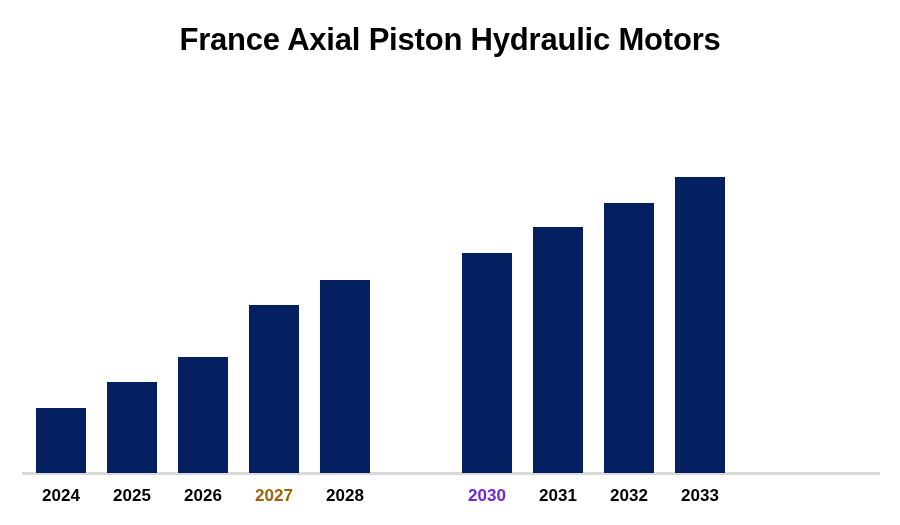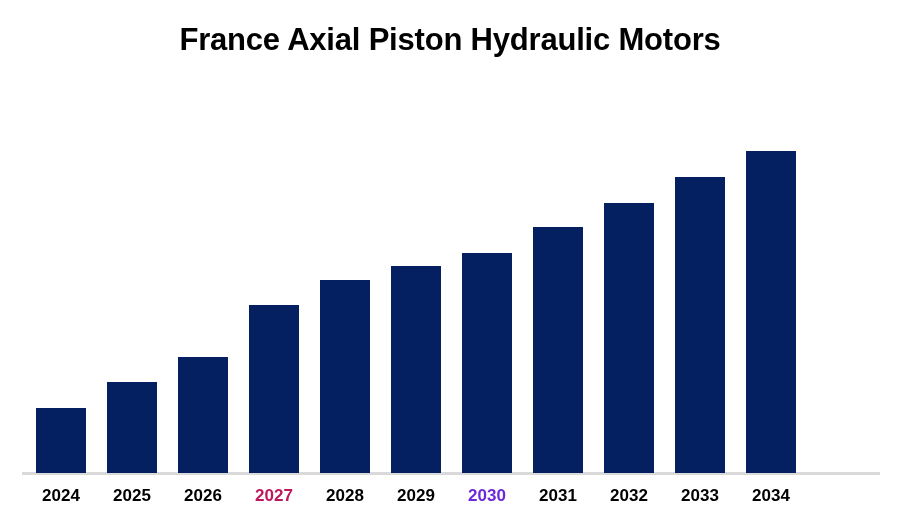--- a/index.html
+++ b/index.html
@@ -94,32 +94,28 @@
       <div class="bar-label" style="color: rgb(0, 0, 0); text-align: center;">2025</div>
     </div>
 
     <div class="bar-group" style="left:178px;">
       <div class="bar" style="height: 116px; background: rgb(4, 32, 96);"></div>
       <div class="bar-label" style="color: rgb(0, 0, 0);">2026</div>
     </div>
 
     <div class="bar-group" style="left:249px;">
       <div class="bar" style="height: 168px; background: rgb(4, 32, 96);"></div>
-      <div class="bar-label" style="color: #be185d;">2027</div>
+      <div class="bar-label" style="color: #a16207;">2027</div>
     </div>
 
     <div class="bar-group" style="left:320px;margin-top:22px;">
       <div class="bar" style="height: 193px; background: rgb(4, 32, 96);"></div>
       <div class="bar-label" style="color: rgb(0, 0, 0);">2028</div>
     </div>
 
-    <div class="bar-group" style="left:391px;">
-      <div class="bar" style="height: 207px; background: rgb(4, 32, 96);"></div>
-      <div class="bar-label" style="color: rgb(0, 0, 0);">2029</div>
-    </div>
 
     <div class="bar-group" style="left:462px;">
       <div class="bar" style="height: 220px; background: rgb(4, 32, 96);"></div>
       <div class="bar-label" style="color: #6d28d9; text-align: center;">2030</div>
     </div>
 
     <div class="bar-group" style="left:533px;">
       <div class="bar" style="height: 246px; background: rgb(4, 32, 96);"></div>
       <div class="bar-label" style="color: rgb(0, 0, 0);">2031</div>
     </div>
@@ -127,20 +123,16 @@
     <div class="bar-group" style="left:604px;">
       <div class="bar" style="height: 270px; background: rgb(4, 32, 96);"></div>
       <div class="bar-label" style="color: rgb(0, 0, 0);">2032</div>
     </div>
 
     <div class="bar-group" style="left:675px;">
       <div class="bar" style="height: 296px; background: rgb(4, 32, 96);"></div>
       <div class="bar-label" style="color: rgb(0, 0, 0);">2033</div>
     </div>
 
-    <div class="bar-group" style="left:746px;">
-      <div class="bar" style="height: 322px; background: rgb(4, 32, 96);"></div>
-      <div class="bar-label" style="color: rgb(0, 0, 0);">2034</div>
-    </div>
 
   </div>
 
 </div>
 
 </body></html>

